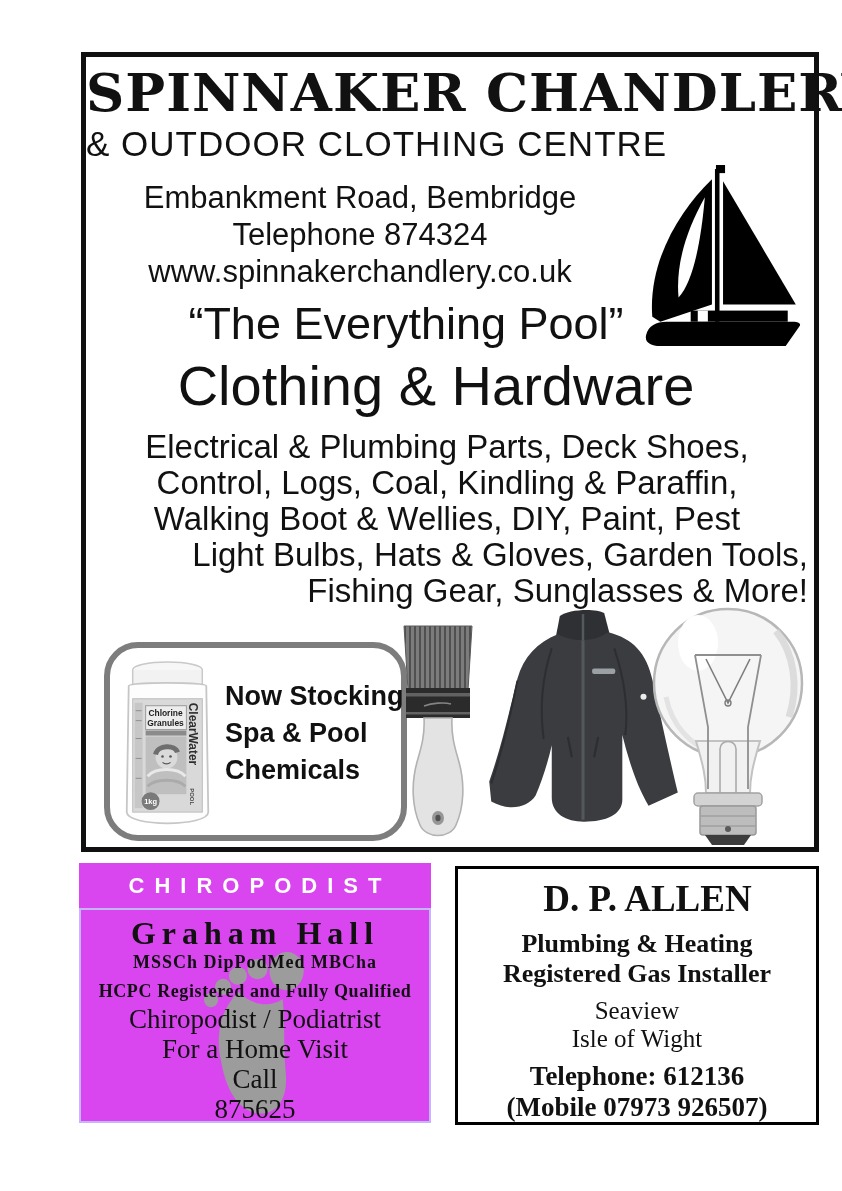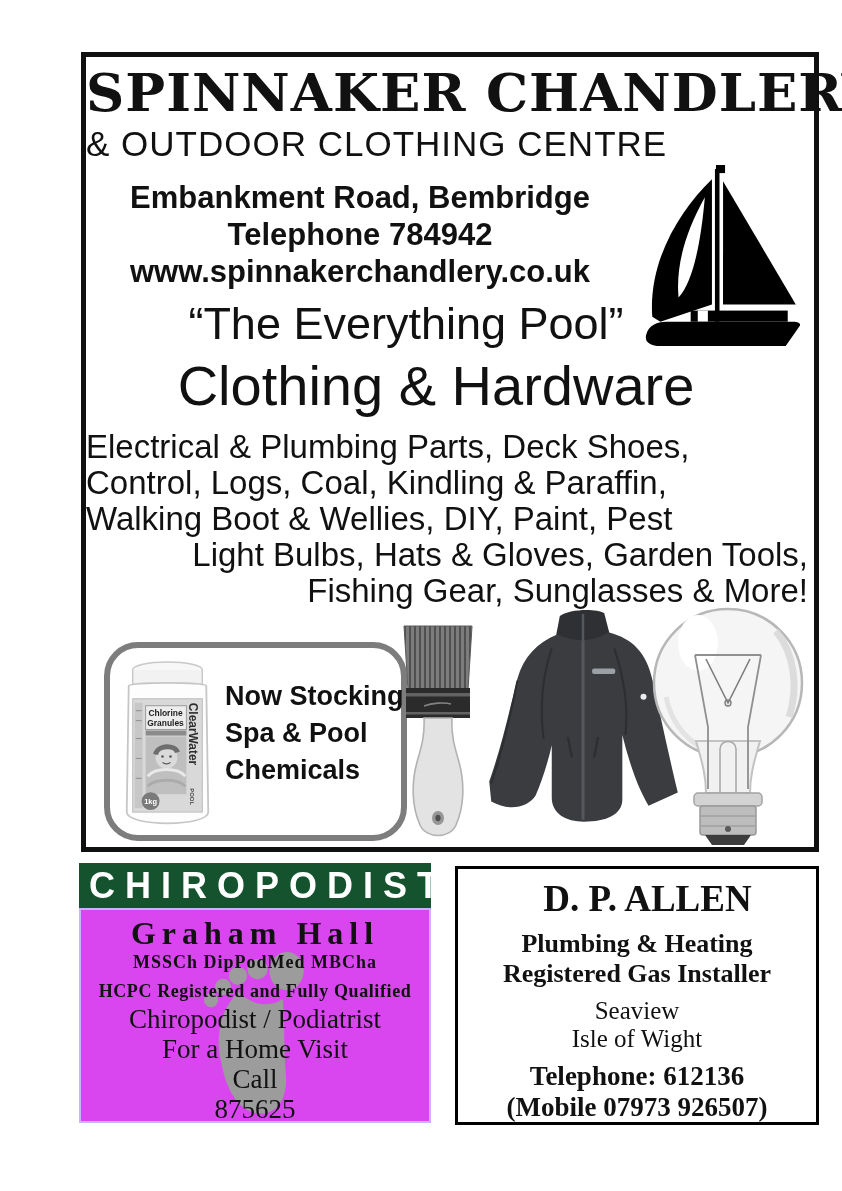--- a/index.html
+++ b/index.html
@@ -9,45 +9,45 @@
 
   
   .ad-top { position:absolute; left:49px; top:52px; width:738px; height:800px;
             border:5px solid #101010; background:#fff; }
   .sc-title { position:absolute; top:4px; left:0; right:0; text-align:center;
               font-family:"DejaVu Serif",serif; font-weight:bold; font-size:53px;
               letter-spacing:1px; white-space:nowrap; }
   .sc-sub { position:absolute; top:67px; left:0; right:0; text-align:left;
             font-size:35px; letter-spacing:1px; white-space:nowrap; }
   .sc-contact { position:absolute; top:122px; left:14px; width:520px; text-align:center;
-                font-size:31px; line-height:37px;font-weight:bold; }
+                font-size:31px; line-height:37px; }
   .sc-boat { position:absolute; left:544px; top:106px; width:180px; height:186px; }
   .sc-tagline { position:absolute; top:241px; left:0; width:640px; text-align:center;
                 font-size:45px; white-space:nowrap; }
   .sc-heading { position:absolute; top:296px; left:0; width:700px; text-align:center;
                 font-size:56px; white-space:nowrap; }
   .sc-products { position:absolute; top:372px; left:0; right:6px;
                  font-size:33px; line-height:36px; white-space:nowrap; }
-  .sc-products .c { }
+  .sc-products .c { text-align:center; }
   .sc-products .l { text-align:right; padding-left:14px; }
 
   .promo { position:absolute; left:18px; top:585px; width:303px; height:199px;
            border:6px solid #7d7d7d; border-radius:34px; background:#fff; }
   .promo-tub { position:absolute; left:9px; top:7px; width:97px; height:177px; }
   .promo-text { position:absolute; left:115px; top:30px; font-weight:bold;
                 font-size:27px; line-height:37px; white-space:nowrap; }
 
   .brush  { position:absolute; left:308px; top:567px; width:88px;  height:222px; }
   .jacket { position:absolute; left:393px; top:549px; width:206px; height:242px; }
   .bulb   { position:absolute; left:561px; top:540px; width:162px; height:250px; }
 
   
   .ad-chiro { position:absolute; left:47px; top:863px; width:352px; height:260px; }
-  .chiro-banner { position:absolute; top:0; left:0; right:0; height:45px; background:#14532d;
-                  color:#fff; text-align:center; font-weight:bold; font-size:36px;
+  .chiro-banner { position:absolute; top:0; left:0; right:0; height:45px; background:#d946ef;
+                  color:#fff; text-align:center; font-weight:bold; font-size:22px;
                   letter-spacing:10px; text-indent:10px; line-height:45px; white-space:nowrap; }
   .chiro-box { position:absolute; top:45px; left:0; right:0; bottom:0;
                border:2px solid #c4b5fd; background:#d946ef; overflow:hidden; }
   .chiro-foot { position:absolute; left:112px; top:36px; width:126px; height:176px; z-index:1; }
   .chiro-text { position:relative; z-index:2; text-align:center;
                 font-family:"Liberation Serif","DejaVu Serif",serif; }
   .chiro-name { margin-top:5px; font-weight:bold; font-size:32px; letter-spacing:6px;
                 line-height:37px; white-space:nowrap; }
   .chiro-quals { font-weight:bold; font-size:18px; letter-spacing:1px; line-height:20px; }
   .chiro-reg { margin-top:9px; font-weight:bold; font-size:18px; letter-spacing:0.6px;
@@ -68,21 +68,21 @@
 <body>
 
 <div id="page">
 
   <section class="ad-top">
     <div class="sc-title">SPINNAKER CHANDLERY</div>
     <div class="sc-sub">&amp; OUTDOOR CLOTHING CENTRE</div>
 
     <div class="sc-contact">
       <div>Embankment Road, Bembridge</div>
-      <div>Telephone 784942</div>
+      <div>Telephone 874324</div>
       <div>www.spinnakerchandlery.co.uk</div>
     </div>
 
     <svg class="sc-boat" viewBox="0 0 178 184" aria-hidden="true">
       <rect x="85" y="2" width="9" height="8" fill="#000"></rect>
       <rect x="84" y="6" width="4.5" height="151" fill="#000"></rect>
       <path d="M81,16 C48,48 18,98 22,152 L30,157 L81,140 Z" fill="#000"></path>
       <path d="M74,34 C56,66 45,100 48,133 C62,118 70,80 74,34 Z" fill="#fff"></path>
       <path d="M92,18 L92,140 L164,140 Z" fill="#000"></path>
       <rect x="60" y="146" width="96" height="11" fill="#000"></rect>

